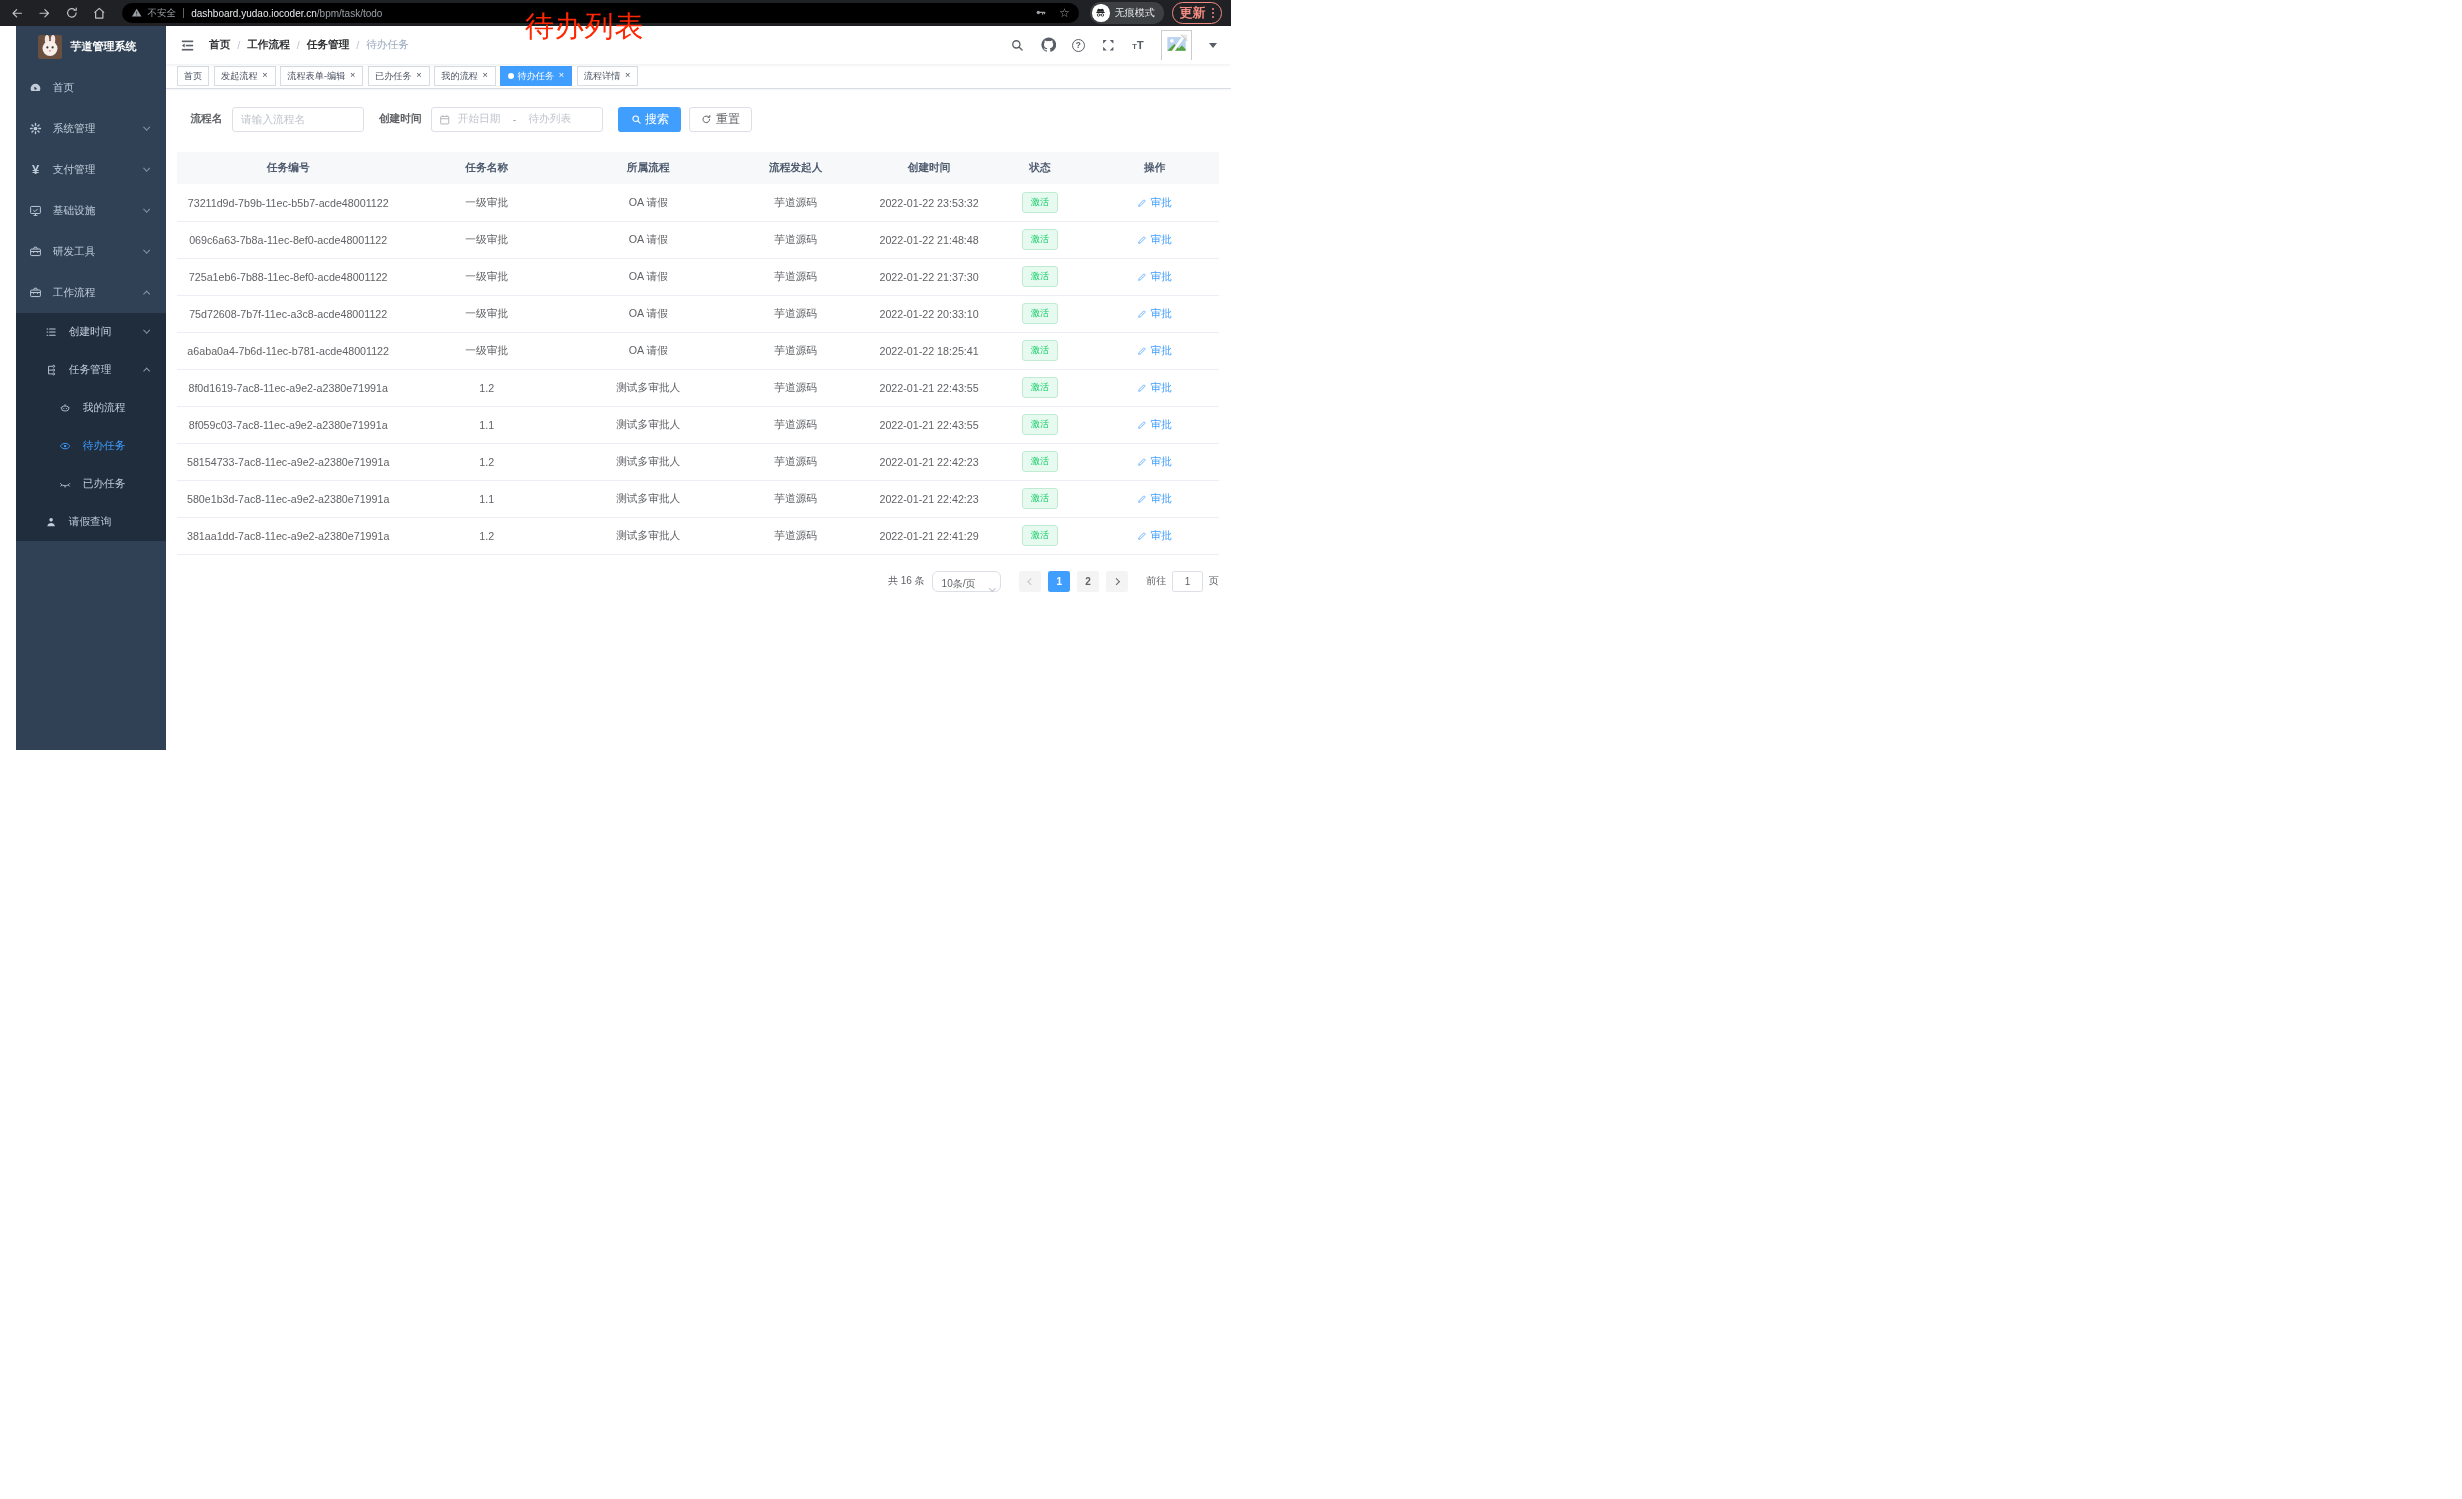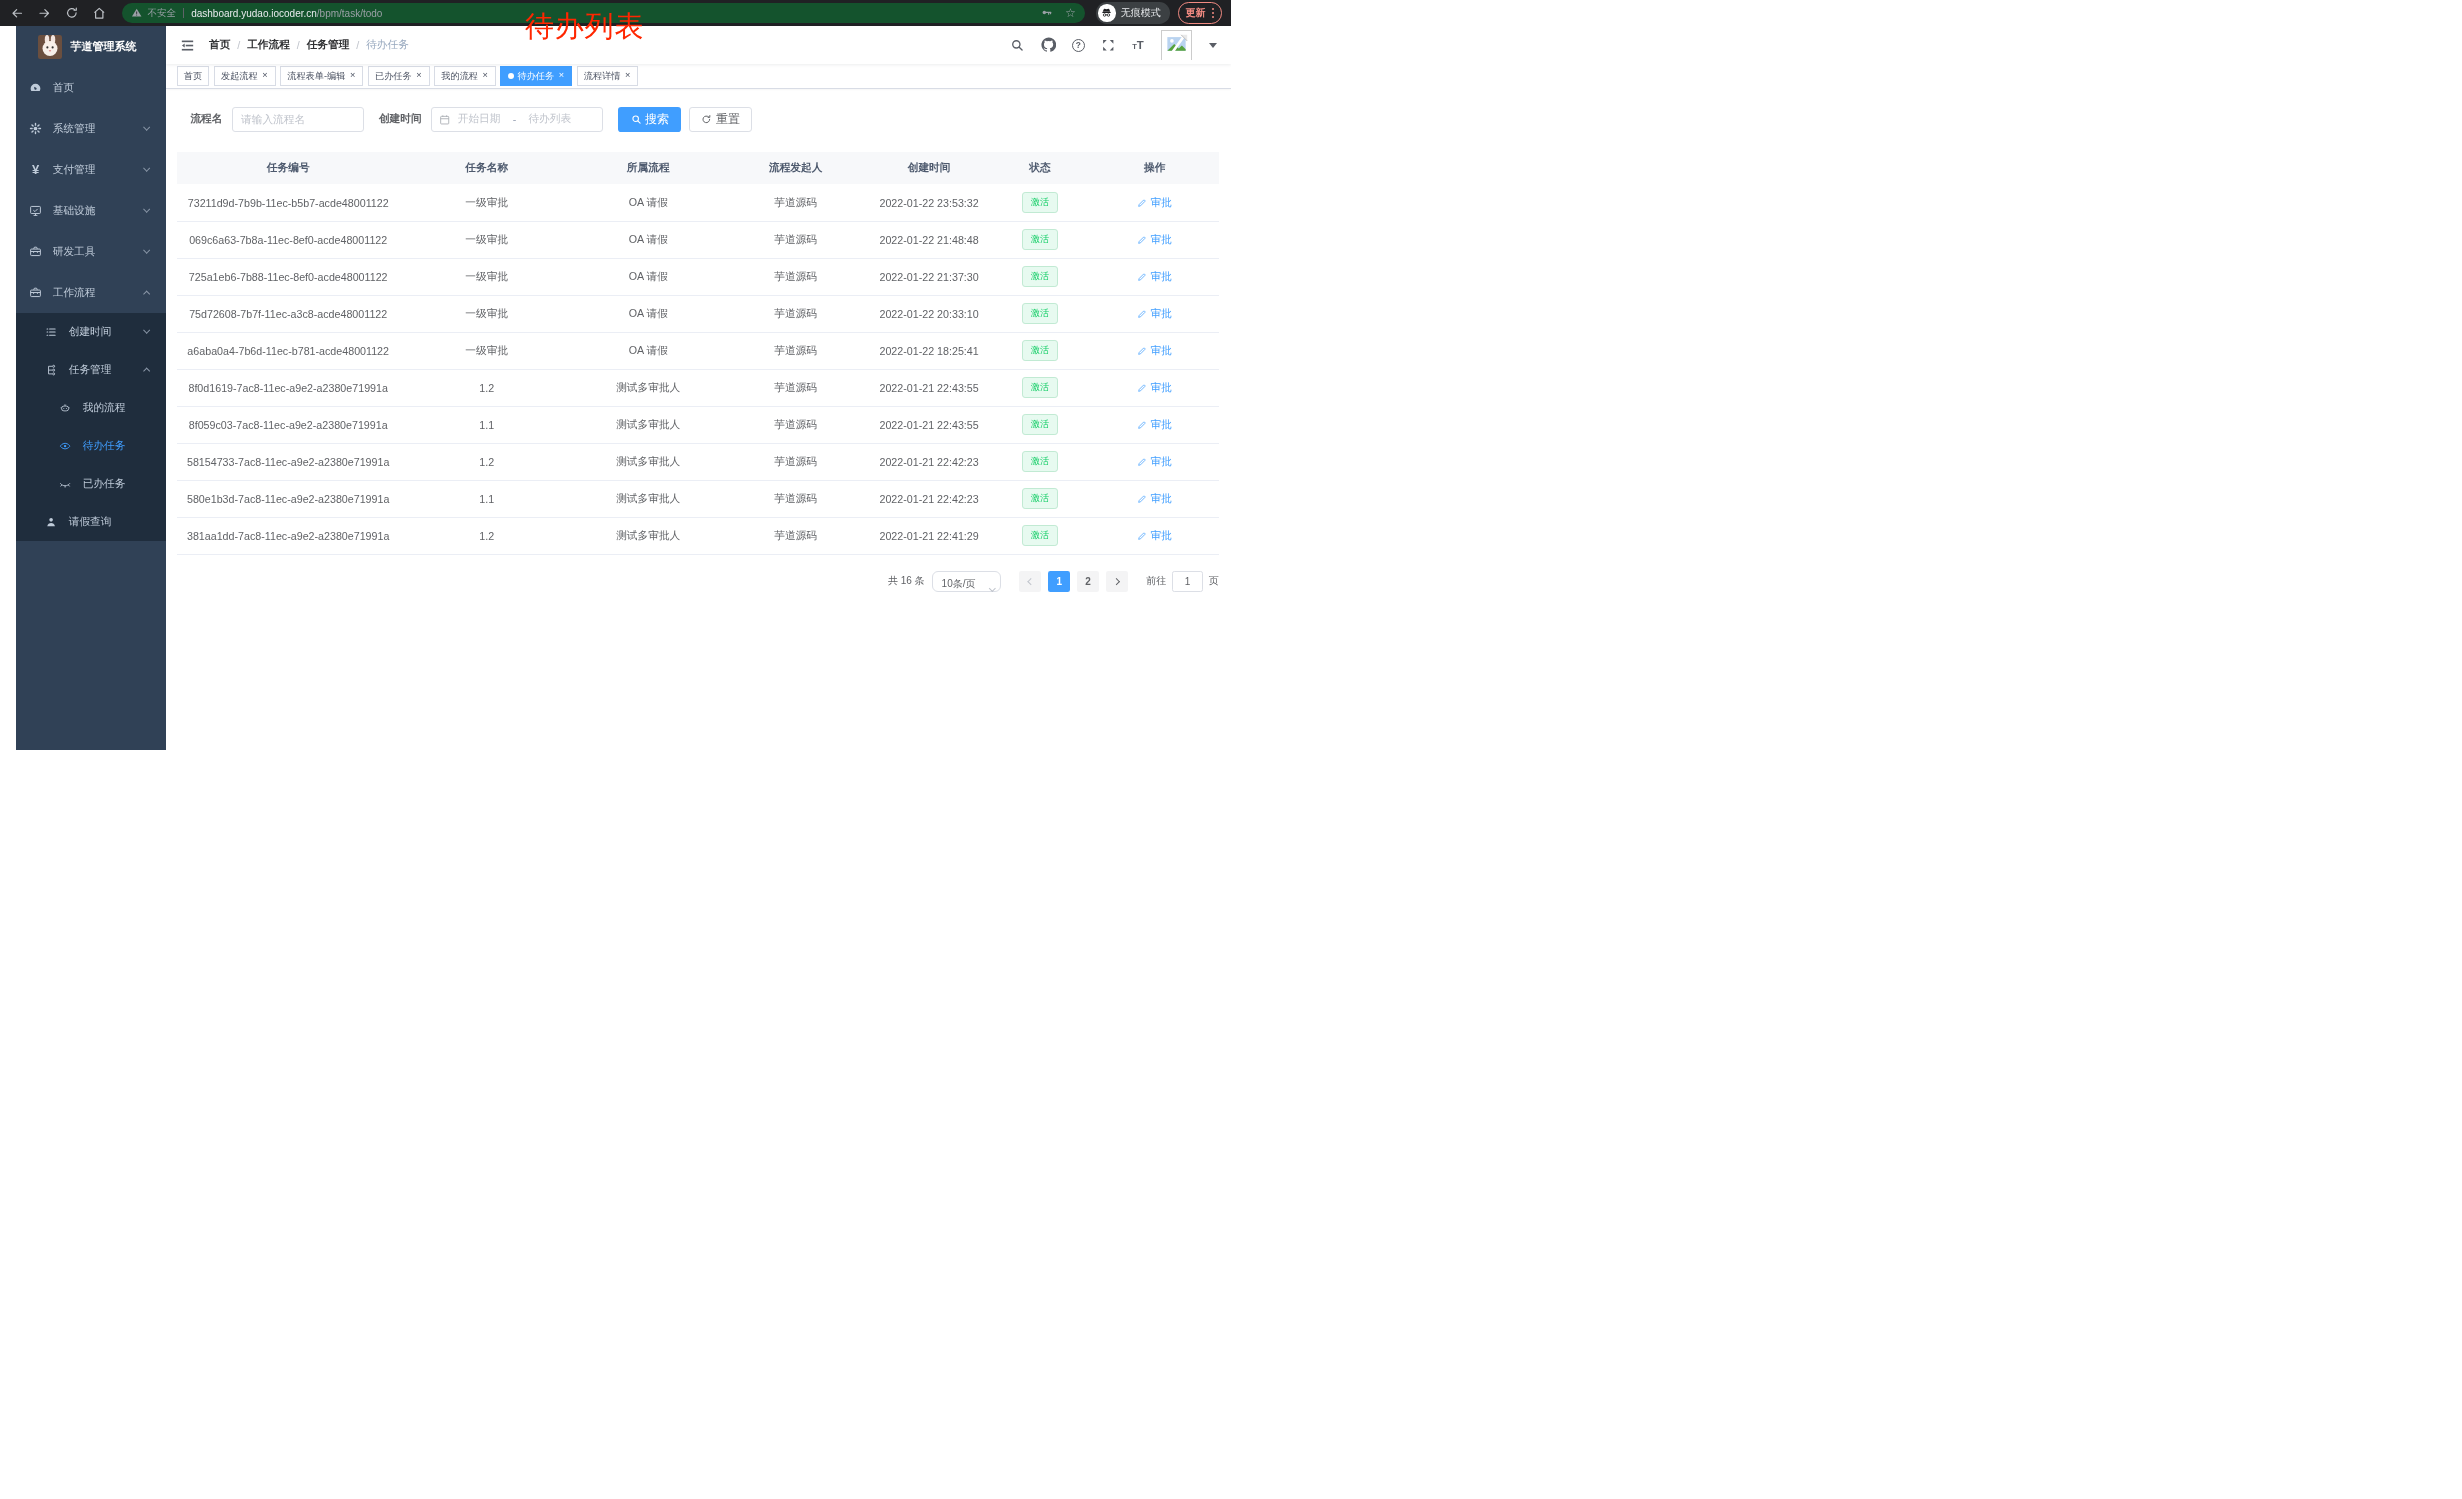--- a/index.html
+++ b/index.html
@@ -2,33 +2,33 @@
 <html style="font-size:12.2px"><head>
 <meta charset="utf-8">
 <style>
   * { margin:0; padding:0; box-sizing:border-box; }
   html,body { width:1231px; height:750px; overflow:hidden;
     font-family:"Liberation Sans", sans-serif; background:#fff; position:relative; }
 
   
   .chrome { height:26px; background:#202124; display:flex; align-items:center; padding:0 9.2px; }
   .chrome .navbtn { width:15.3px; height:15.3px; margin-right:12.2px; display:flex; align-items:center; justify-content:center; color:#bdc1c6; flex:none; }
-  .urlpill { flex:1; height:20px; background:#14532d; border-radius:10px; display:flex; align-items:center; padding:0 9.2px; margin:0 10.7px 0 3.1px; min-width:0; }
+  .urlpill { flex:1; height:20px; background:#000000; border-radius:10px; display:flex; align-items:center; padding:0 9.2px; margin:0 10.7px 0 3.1px; min-width:0; }
   .sec-ico { width:11.4px; height:11.4px; margin-right:4.6px; flex:none; }
   .sec-label { color:#9aa0a6; font-size:9.5px; margin-right:6.9px; white-space:nowrap; }
   .url-sep { width:0.8px; height:10.7px; background:#5f6368; margin-right:7.6px; }
   .url-host { color:#e8eaed; font-size:10px; white-space:nowrap; }
   .url-path { color:#9aa0a6; font-size:10px; white-space:nowrap; }
   .pill-right { margin-left:auto; display:flex; align-items:center; gap:12.2px; }
   .star { color:#9aa0a6; font-size:12.2px; line-height:1; }
   .incog { height:21.4px; background:#3c4043; border-radius:10.7px; display:flex; align-items:center; gap:5.3px; padding:0 9.2px 0 2.3px; margin-right:7.6px; flex:none; }
   .incog-ico { width:17.5px; height:17.5px; background:#fff; border-radius:50%; display:flex; align-items:center; justify-content:center; }
   .incog-label { color:#e8eaed; font-size:10px; white-space:nowrap; }
   .update { height:21.4px; border:1.5px solid #f28b82; border-radius:10.7px; color:#f28b82; display:flex; align-items:center; gap:6.1px; padding:0 6.9px; flex:none; }
-  .update-label { font-size:10px; font-weight:700; }
+  .update-label { font-size:13px; font-weight:700; }
   .kebab { display:flex; flex-direction:column; gap:1.9px; }
   .kebab i { width:2.3px; height:2.3px; border-radius:50%; background:#f28b82; }
 
   
   .annotation { position:absolute; left:525px; top:6.9px; font-size:29px; font-weight:500; color:#ff2600; z-index:50; letter-spacing:0.8px; }
 
   
   .app { display:flex; height:724px;padding-left:16px; }
 
   

